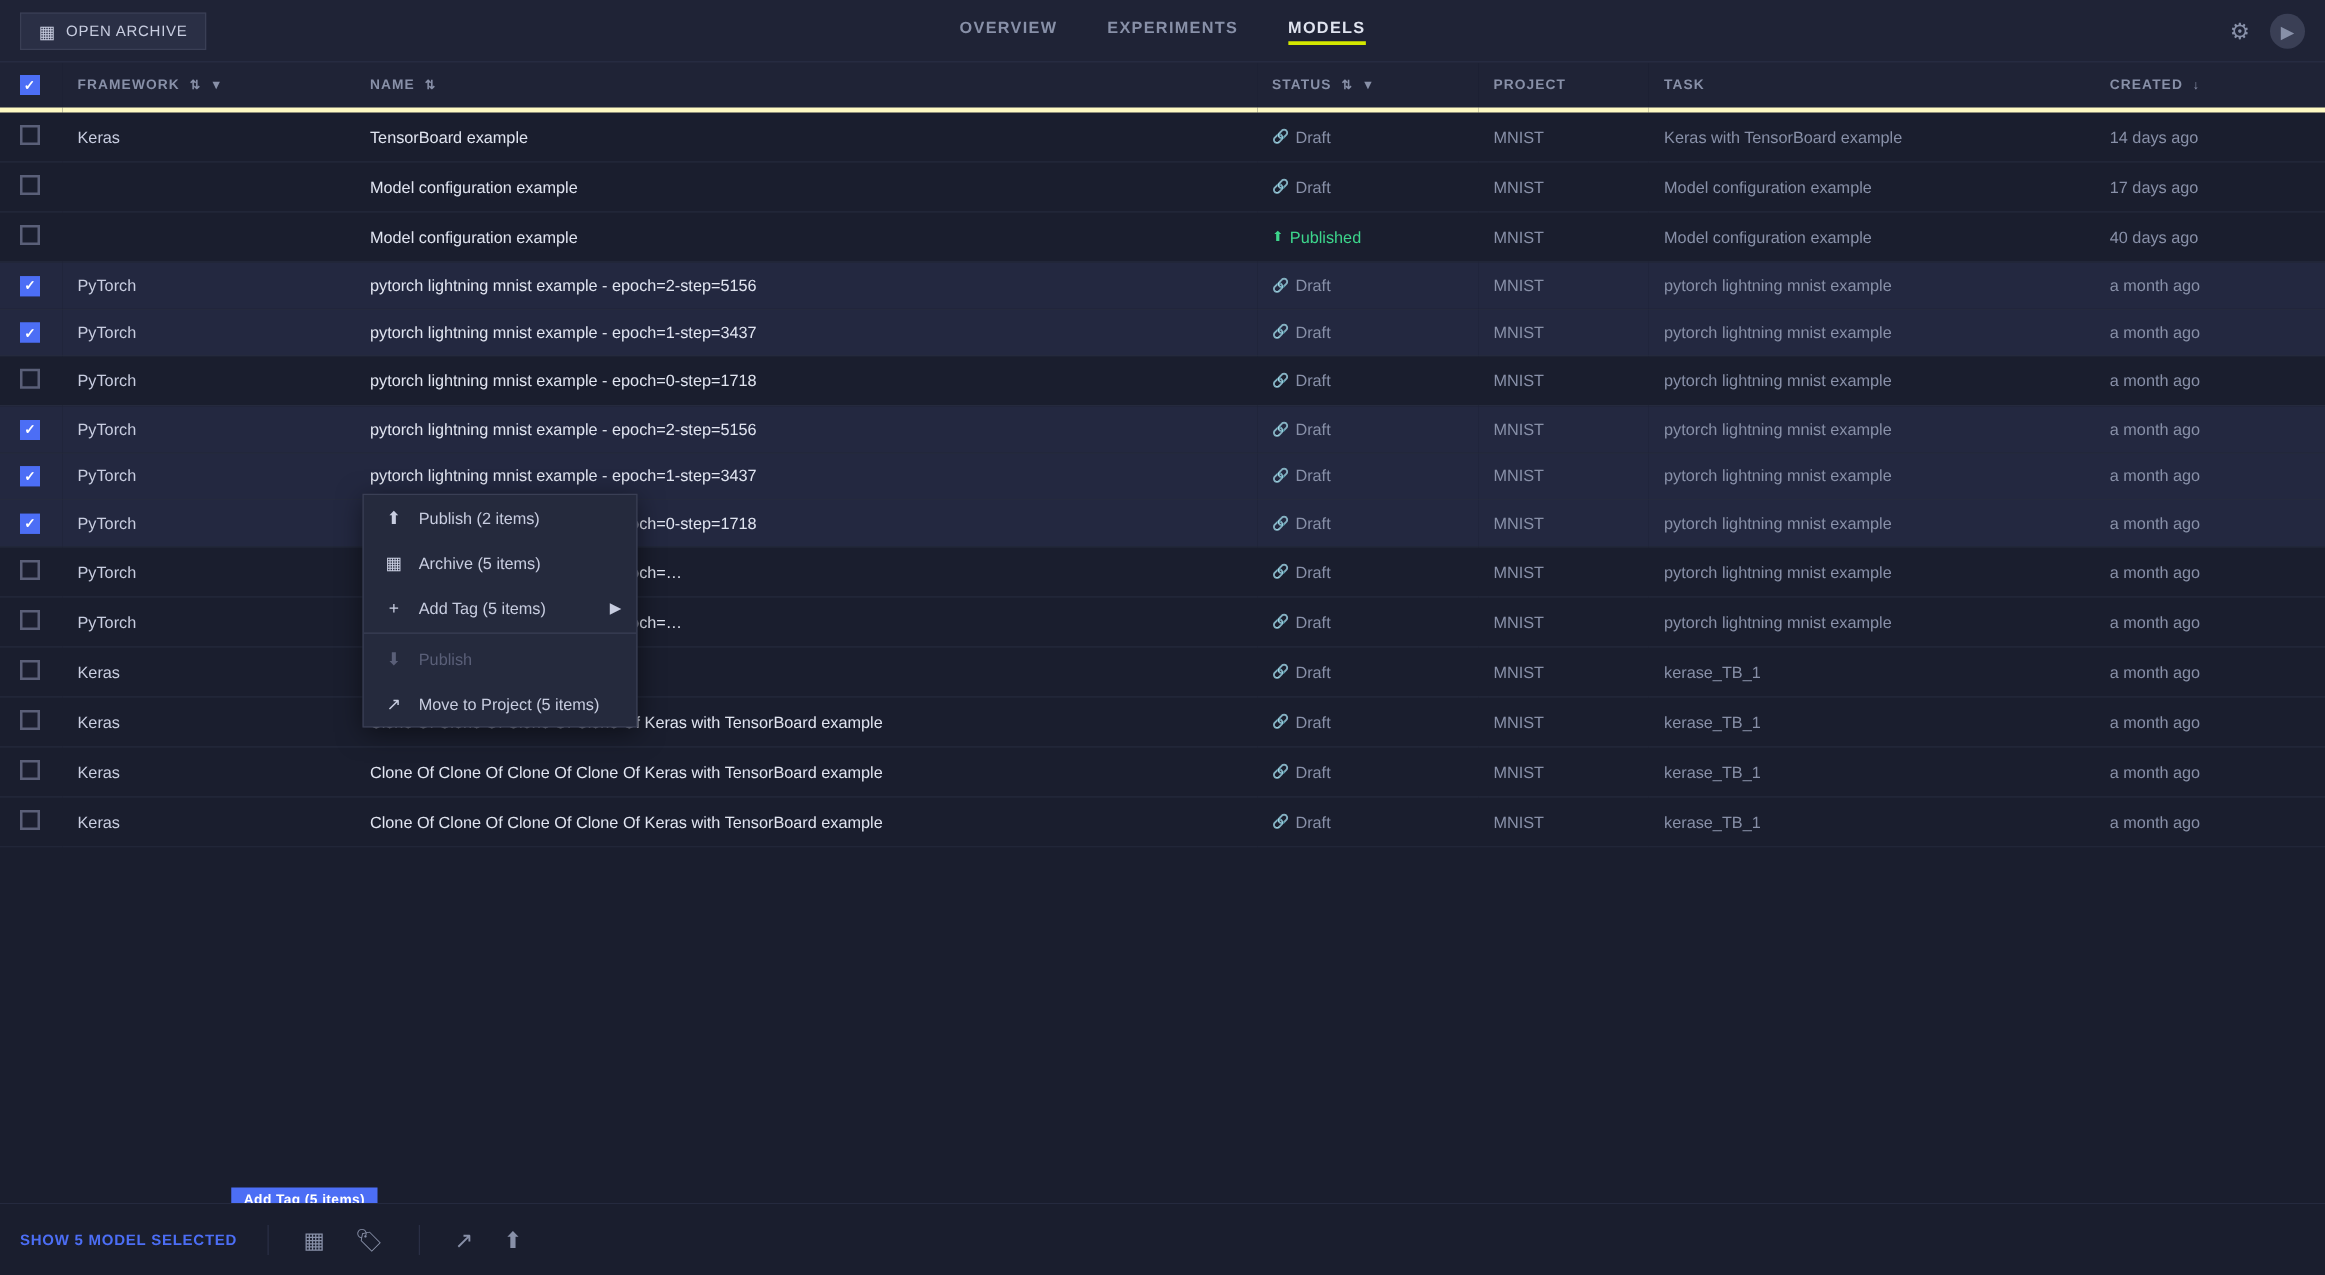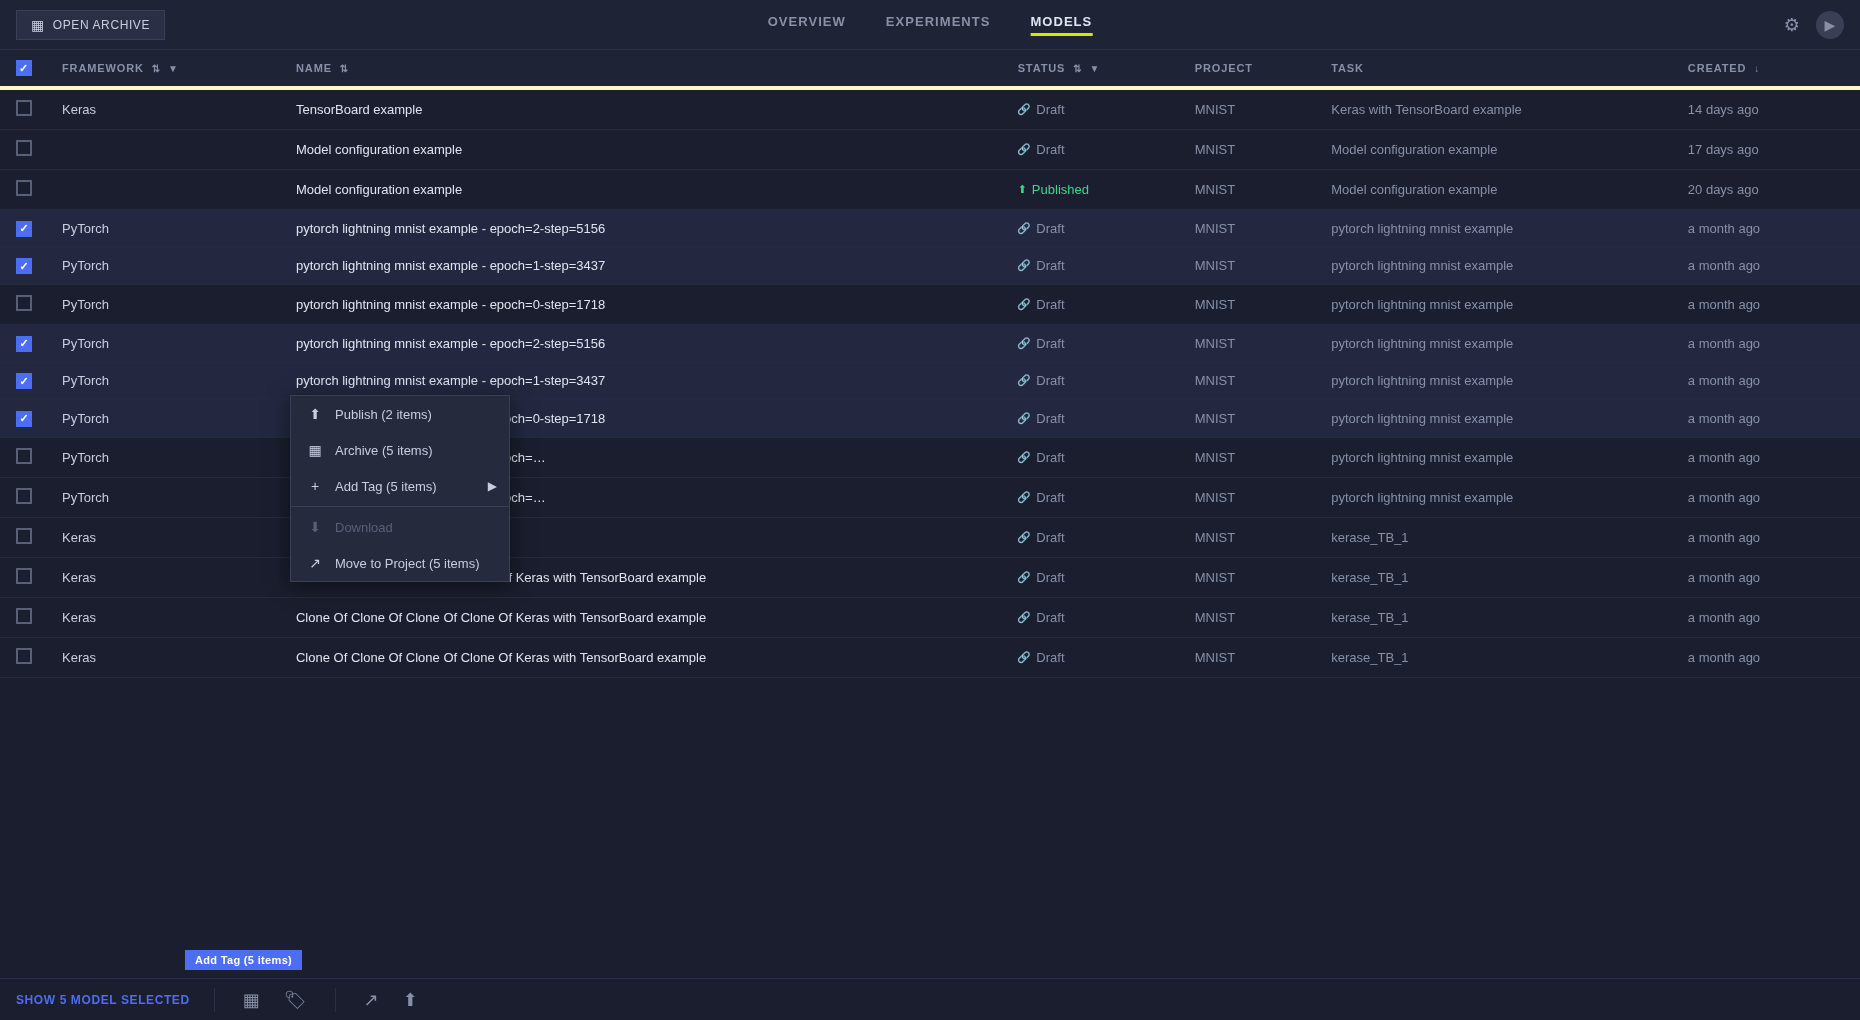--- a/index.html
+++ b/index.html
@@ -187,21 +187,21 @@
       cursor: pointer;
       text-transform: uppercase;
     }
 
     
     .bottom-bar {
       position: fixed;
       bottom: 0;
       left: 0;
       right: 0;
-      height: 42px;
+      height: 58px;
       background: #1a1e2e;
       border-top: 1px solid #2a2f45;
       display: flex;
       align-items: center;
       padding: 0 16px;
       gap: 16px;
     }
     .show-selected-text {
       color: #4c6ef5;
       font-size: 12px;
@@ -372,21 +372,21 @@
           <td style="color: rgb(200, 205, 224);"></td>
           <td style="color: rgb(224, 228, 240);">Model configuration example</td>
           <td>
             <div class="status-published">
               <span class="status-icon">⬆</span>
               <span>Published</span>
             </div>
           </td>
           <td style="color: rgb(136, 144, 168);">MNIST</td>
           <td style="color: rgb(136, 144, 168);">Model configuration example</td>
-          <td style="color: rgb(136, 144, 168);">20 days ago</td>
+          <td style="color: rgb(136, 144, 168);">40 days ago</td>
           <td></td>
         </tr>
         <tr class="selected">
           <td><div class="checkbox checked"></div></td>
           <td style="color: rgb(200, 205, 224);">PyTorch</td>
           <td style="color: rgb(224, 228, 240);">pytorch lightning mnist example - epoch=2-step=5156</td>
           <td>
             <div class="status-draft">
               <span class="status-icon">🔗</span>
               <span>Draft</span>
@@ -576,21 +576,21 @@
       <span>Archive (5 items)</span>
     </div>
     <div class="context-menu-item">
       <span class="context-menu-icon">+</span>
       <span>Add Tag (5 items)</span>
       <span class="context-menu-arrow">▶</span>
     </div>
     <div class="context-menu-divider"></div>
     <div class="context-menu-item disabled">
       <span class="context-menu-icon">⬇</span>
-      <span>Download</span>
+      <span>Publish</span>
     </div>
     <div class="context-menu-item">
       <span class="context-menu-icon">↗</span>
       <span>Move to Project (5 items)</span>
     </div>
   </div>
 
 <div class="add-tag-badge">Add Tag (5 items)</div>
 
 <div class="bottom-bar">

